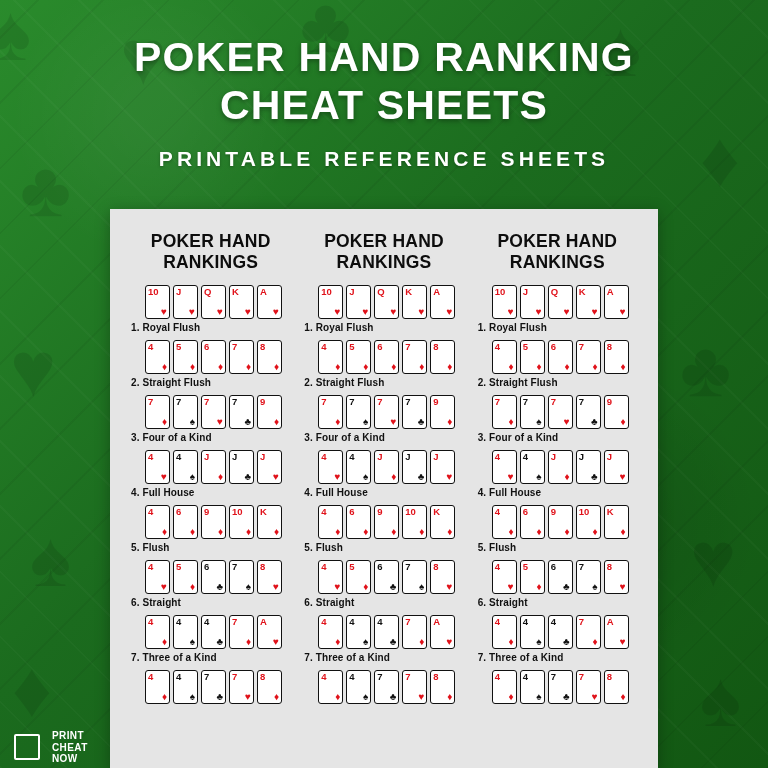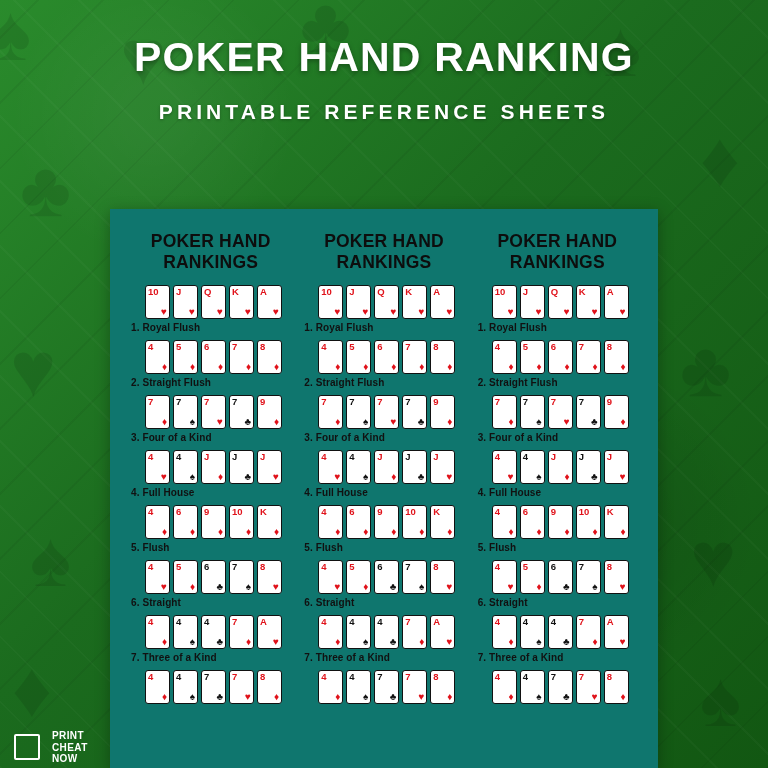--- a/index.html
+++ b/index.html
@@ -53,21 +53,21 @@
     letter-spacing: 4.1px;
     margin-top: 18px;
     font-weight: bold;
     text-shadow: 0 1px 3px rgba(0,0,0,0.30);
   }
 
   .sheet {
     position: absolute;
     left: 110px; top: 209px;
     width: 548px; height: 560px;
-    background: #0f766e;
+    background: #e5e5e5;
     z-index: 3;
     box-shadow: 0 3px 14px rgba(0,0,0,0.30);
     display: flex;
     padding: 22px 14px 0 14px;
     overflow: hidden;
   }
   .column {
     flex: 1 1 0;
     padding: 0 7px;
   }
@@ -154,20 +154,21 @@
   <span style="left:680px;top:330px;">♣</span>
   <span style="left:30px;top:520px;">♠</span>
   <span style="left:690px;top:520px;">♥</span>
   <span style="left:12px;top:650px;">♦</span>
   <span style="left:700px;top:660px;">♠</span>
 </div>
 
 <div class="header">
   <div class="title">
     <div>POKER HAND RANKING</div>
+    <div>CHEAT SHEETS</div>
   </div>
   <div class="subtitle">PRINTABLE REFERENCE SHEETS</div>
 </div>
 
 <div class="sheet" id="sheet">
     <div class="column">
       <div class="col-title">
         <div>POKER HAND</div>
         <div>RANKINGS</div>
       </div>

